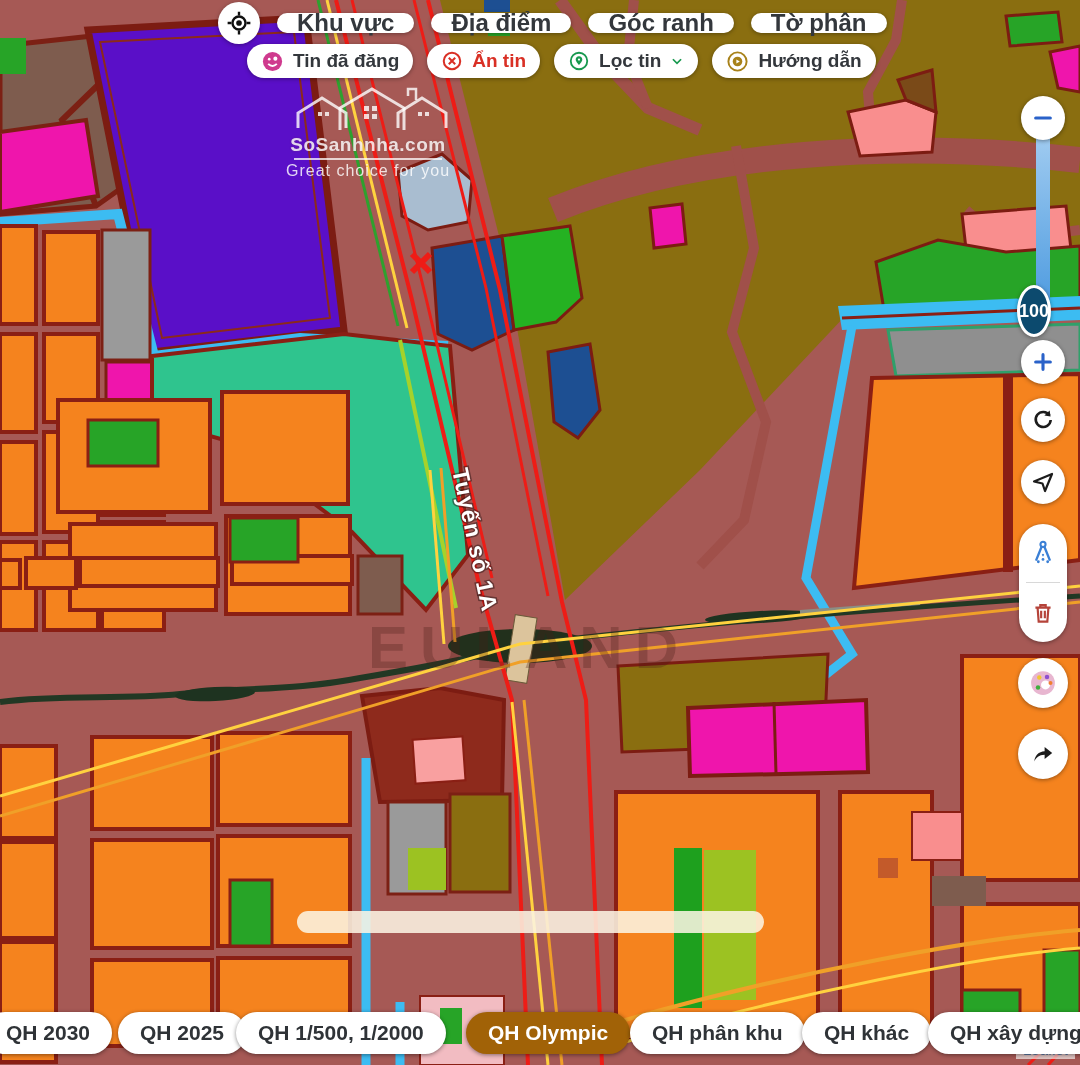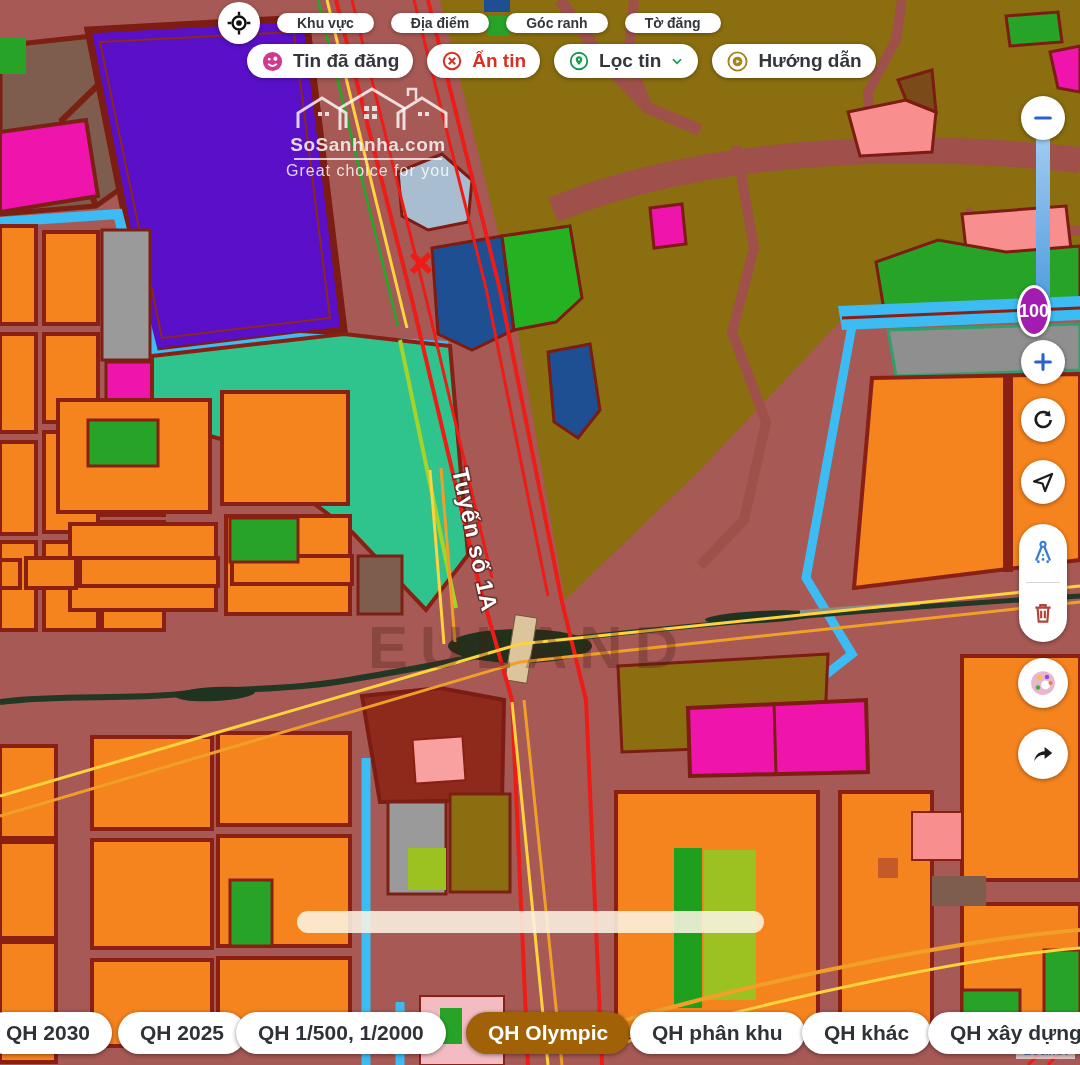--- a/index.html
+++ b/index.html
@@ -2,32 +2,32 @@
 <html><head>
 <meta charset="utf-8">
 <style>
   html,body{margin:0;padding:0;background:#222;}
   #stage{position:relative;width:1080px;height:1065px;overflow:hidden;
          background:#a65955;font-family:"Liberation Sans",sans-serif;}
   #map{position:absolute;left:0;top:0;z-index:0;}
   
   .bar{position:absolute;display:flex;align-items:center;z-index:6;}
   .pill{display:flex;align-items:center;gap:9px;background:#fff;border-radius:20px;
-        height:20px;padding:0 20px;font-weight:700;font-size:14px;color:#33373c;
+        height:20px;padding:0 20px;font-weight:700;font-size:24px;color:#33373c;
         box-shadow:0 1px 4px rgba(0,0,0,.35);white-space:nowrap;}
   .pill.sm{height:34px;font-size:19px;padding:0 14px;}
   .pill.red-text{color:#d93025;}
   .roundbtn{width:42px;height:42px;border-radius:50%;background:#fff;display:flex;
         align-items:center;justify-content:center;box-shadow:0 1px 4px rgba(0,0,0,.35);}
   
   .ctl{position:absolute;background:#fff;border-radius:50%;display:flex;align-items:center;
        justify-content:center;box-shadow:0 1px 4px rgba(0,0,0,.4);z-index:6;}
   #slider-track{position:absolute;left:1036px;top:118px;width:14px;height:186px;z-index:5;
        border-radius:7px;background:linear-gradient(#a8d0f2,#4f9ce0);}
-  #zoom-badge{left:1017px;top:285px;width:34px;height:52px;background:#a21caf;border:3px solid #fff;
+  #zoom-badge{left:1017px;top:285px;width:34px;height:52px;background:#0c4a6e;border:3px solid #fff;
        color:#fff;font-weight:700;font-size:18px;box-sizing:border-box;}
   #tools-pill{position:absolute;left:1019px;top:524px;width:48px;height:118px;background:#fff;
        border-radius:24px;box-shadow:0 1px 4px rgba(0,0,0,.4);display:flex;flex-direction:column;
        align-items:center;justify-content:space-around;z-index:6;}
   #tools-pill .div{width:34px;height:1px;background:#d8d8d8;}
   
   .qh{position:absolute;top:1012px;height:42px;border-radius:21px;background:#fff;
       display:flex;align-items:center;justify-content:center;padding:0 22px;
       font-weight:700;font-size:21px;color:#2f3337;box-shadow:0 1px 4px rgba(0,0,0,.45);
       white-space:nowrap;z-index:6;}
@@ -246,21 +246,21 @@
   <div class="pill">
     <span>Khu vực</span>
   </div>
   <div class="pill">
     <span>Địa điểm</span>
   </div>
   <div class="pill">
     <span>Góc ranh</span>
   </div>
   <div class="pill">
-    <span>Tờ đăng</span>
+    <span>Tờ phân</span>
   </div>
 </div>
 
 <div class="bar" style="left:240px;top:44px;gap:14px;padding-left:7px;">
   <div class="pill sm">
     <svg width="23" height="23" viewBox="0 0 24 24">
       <circle cx="12" cy="12" r="10" fill="#cf3a8e"></circle>
       <circle cx="15" cy="9" r="2.1" fill="#fff"></circle>
       <path d="M7.5,14.5 q4.5,4.5 9,0" stroke="#fff" stroke-width="2" fill="none"></path>
       <circle cx="8.6" cy="9.6" r="1.4" fill="#fff"></circle>

